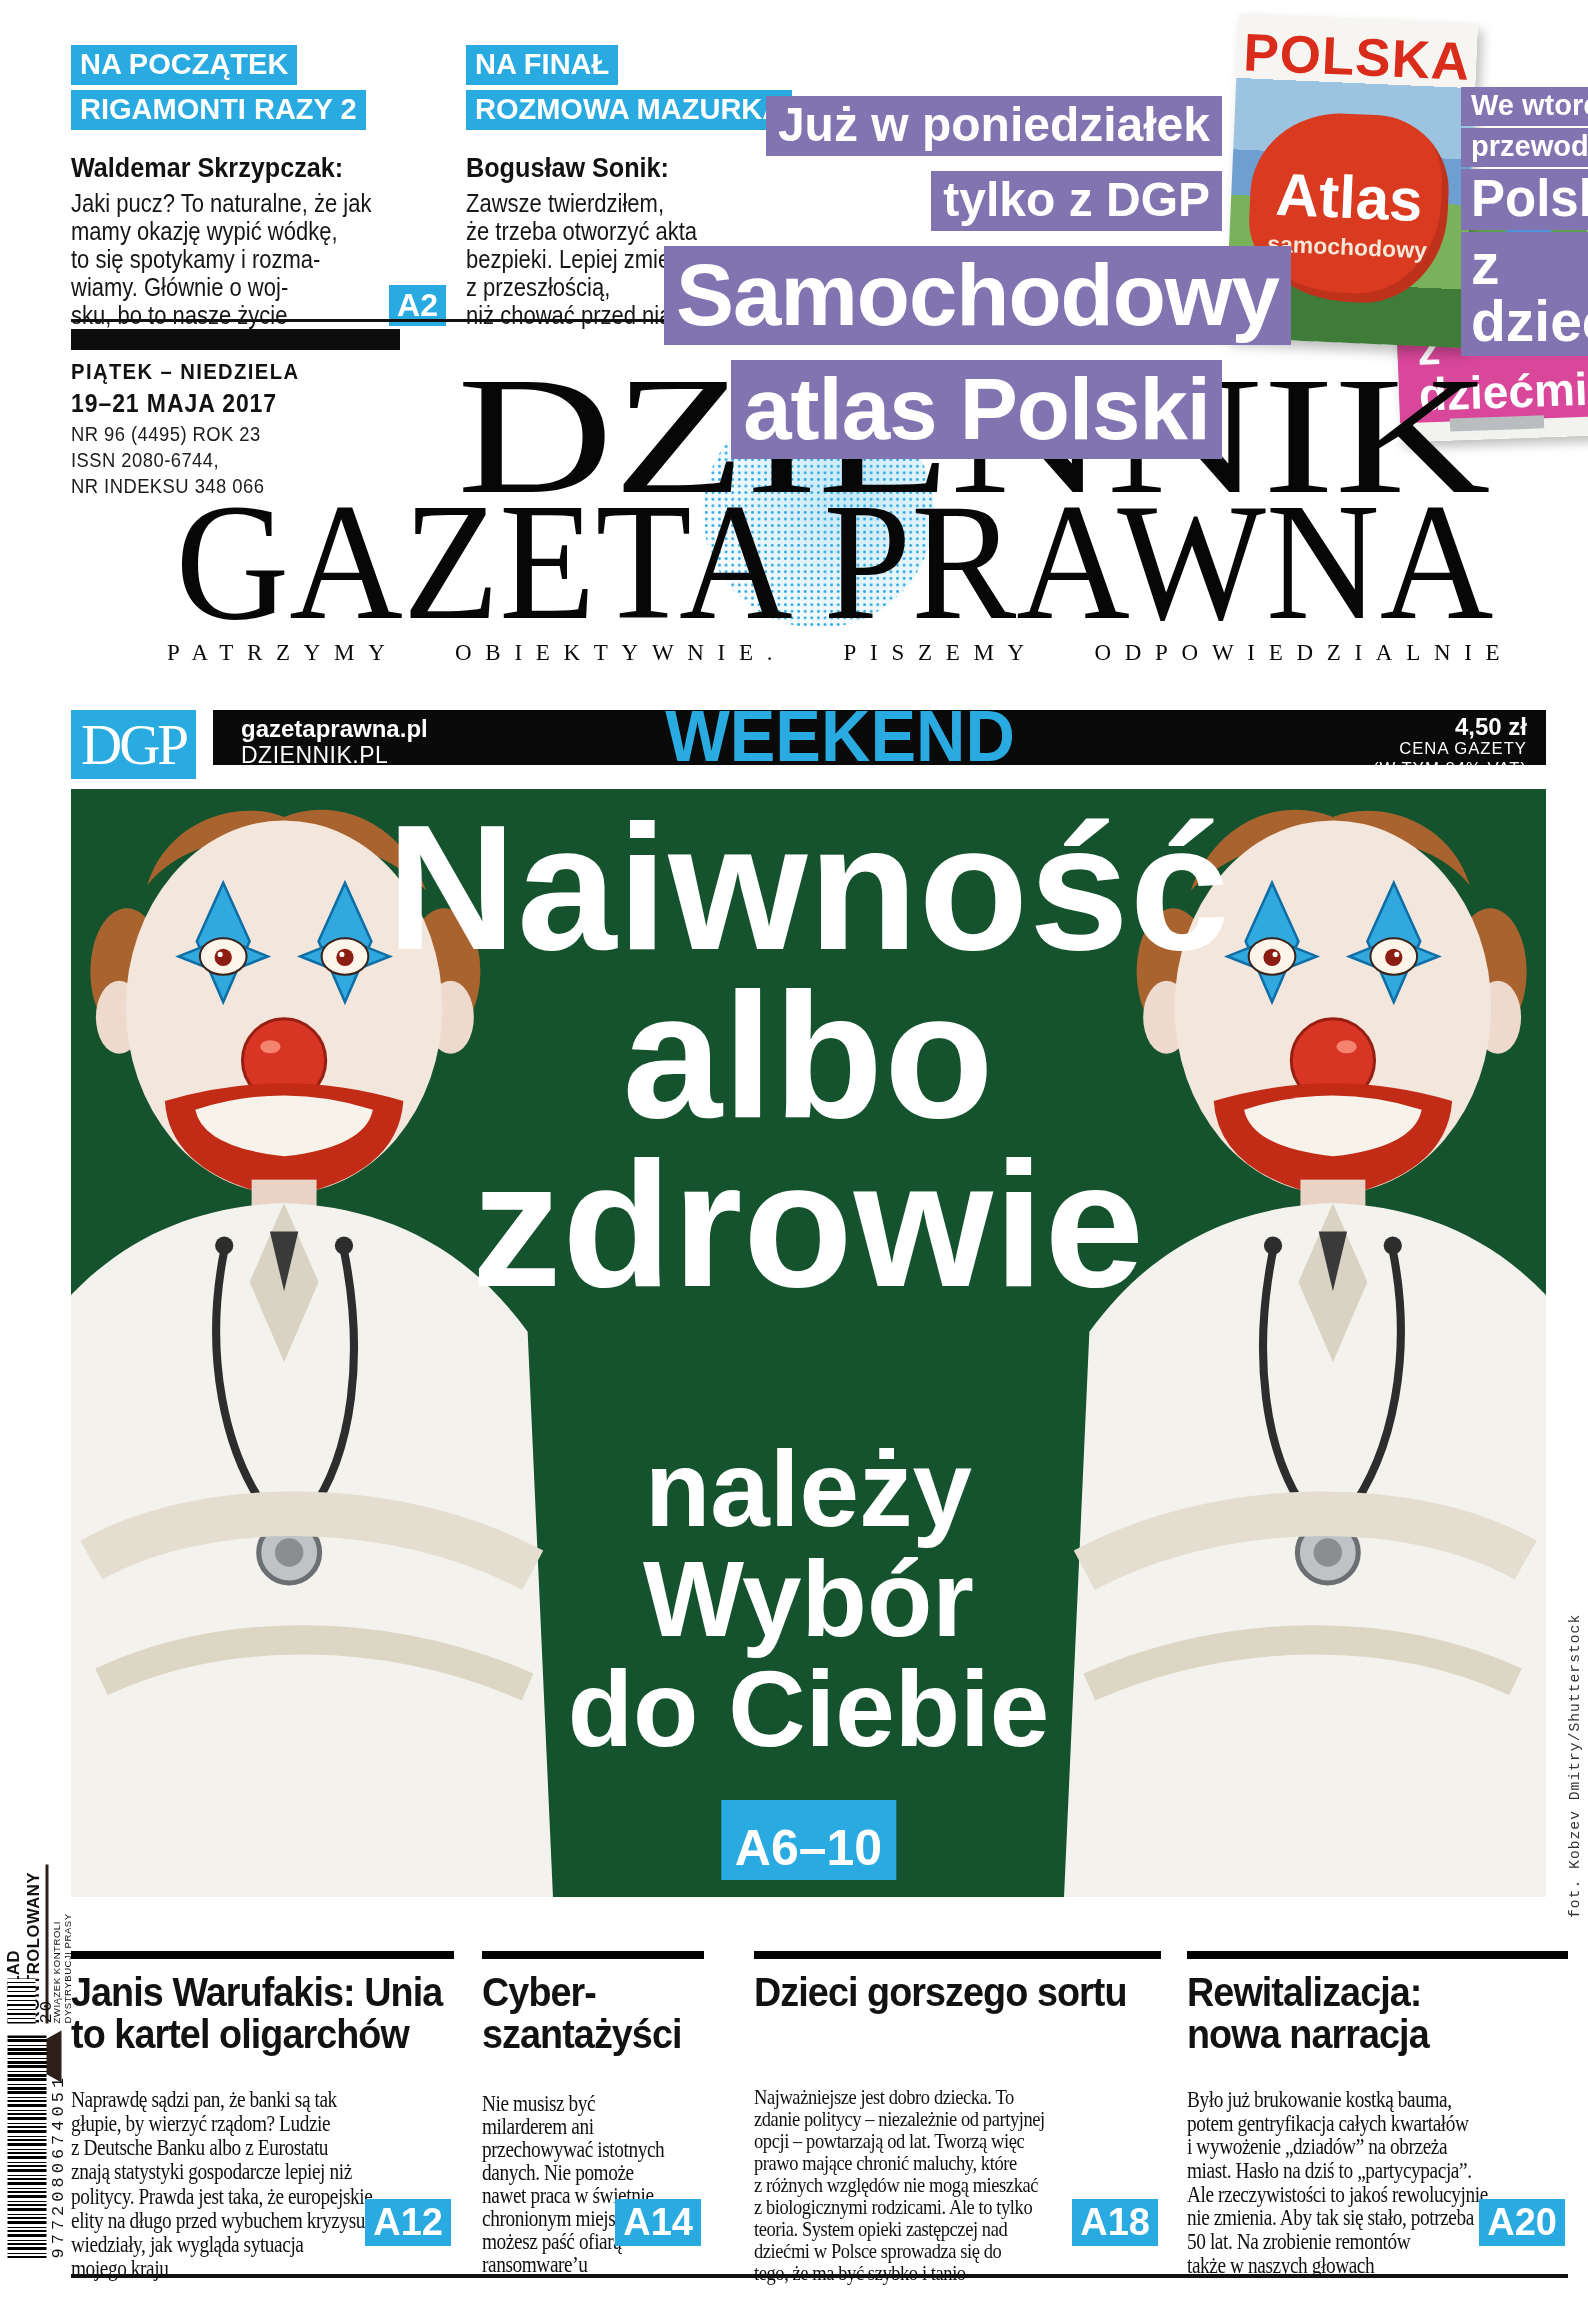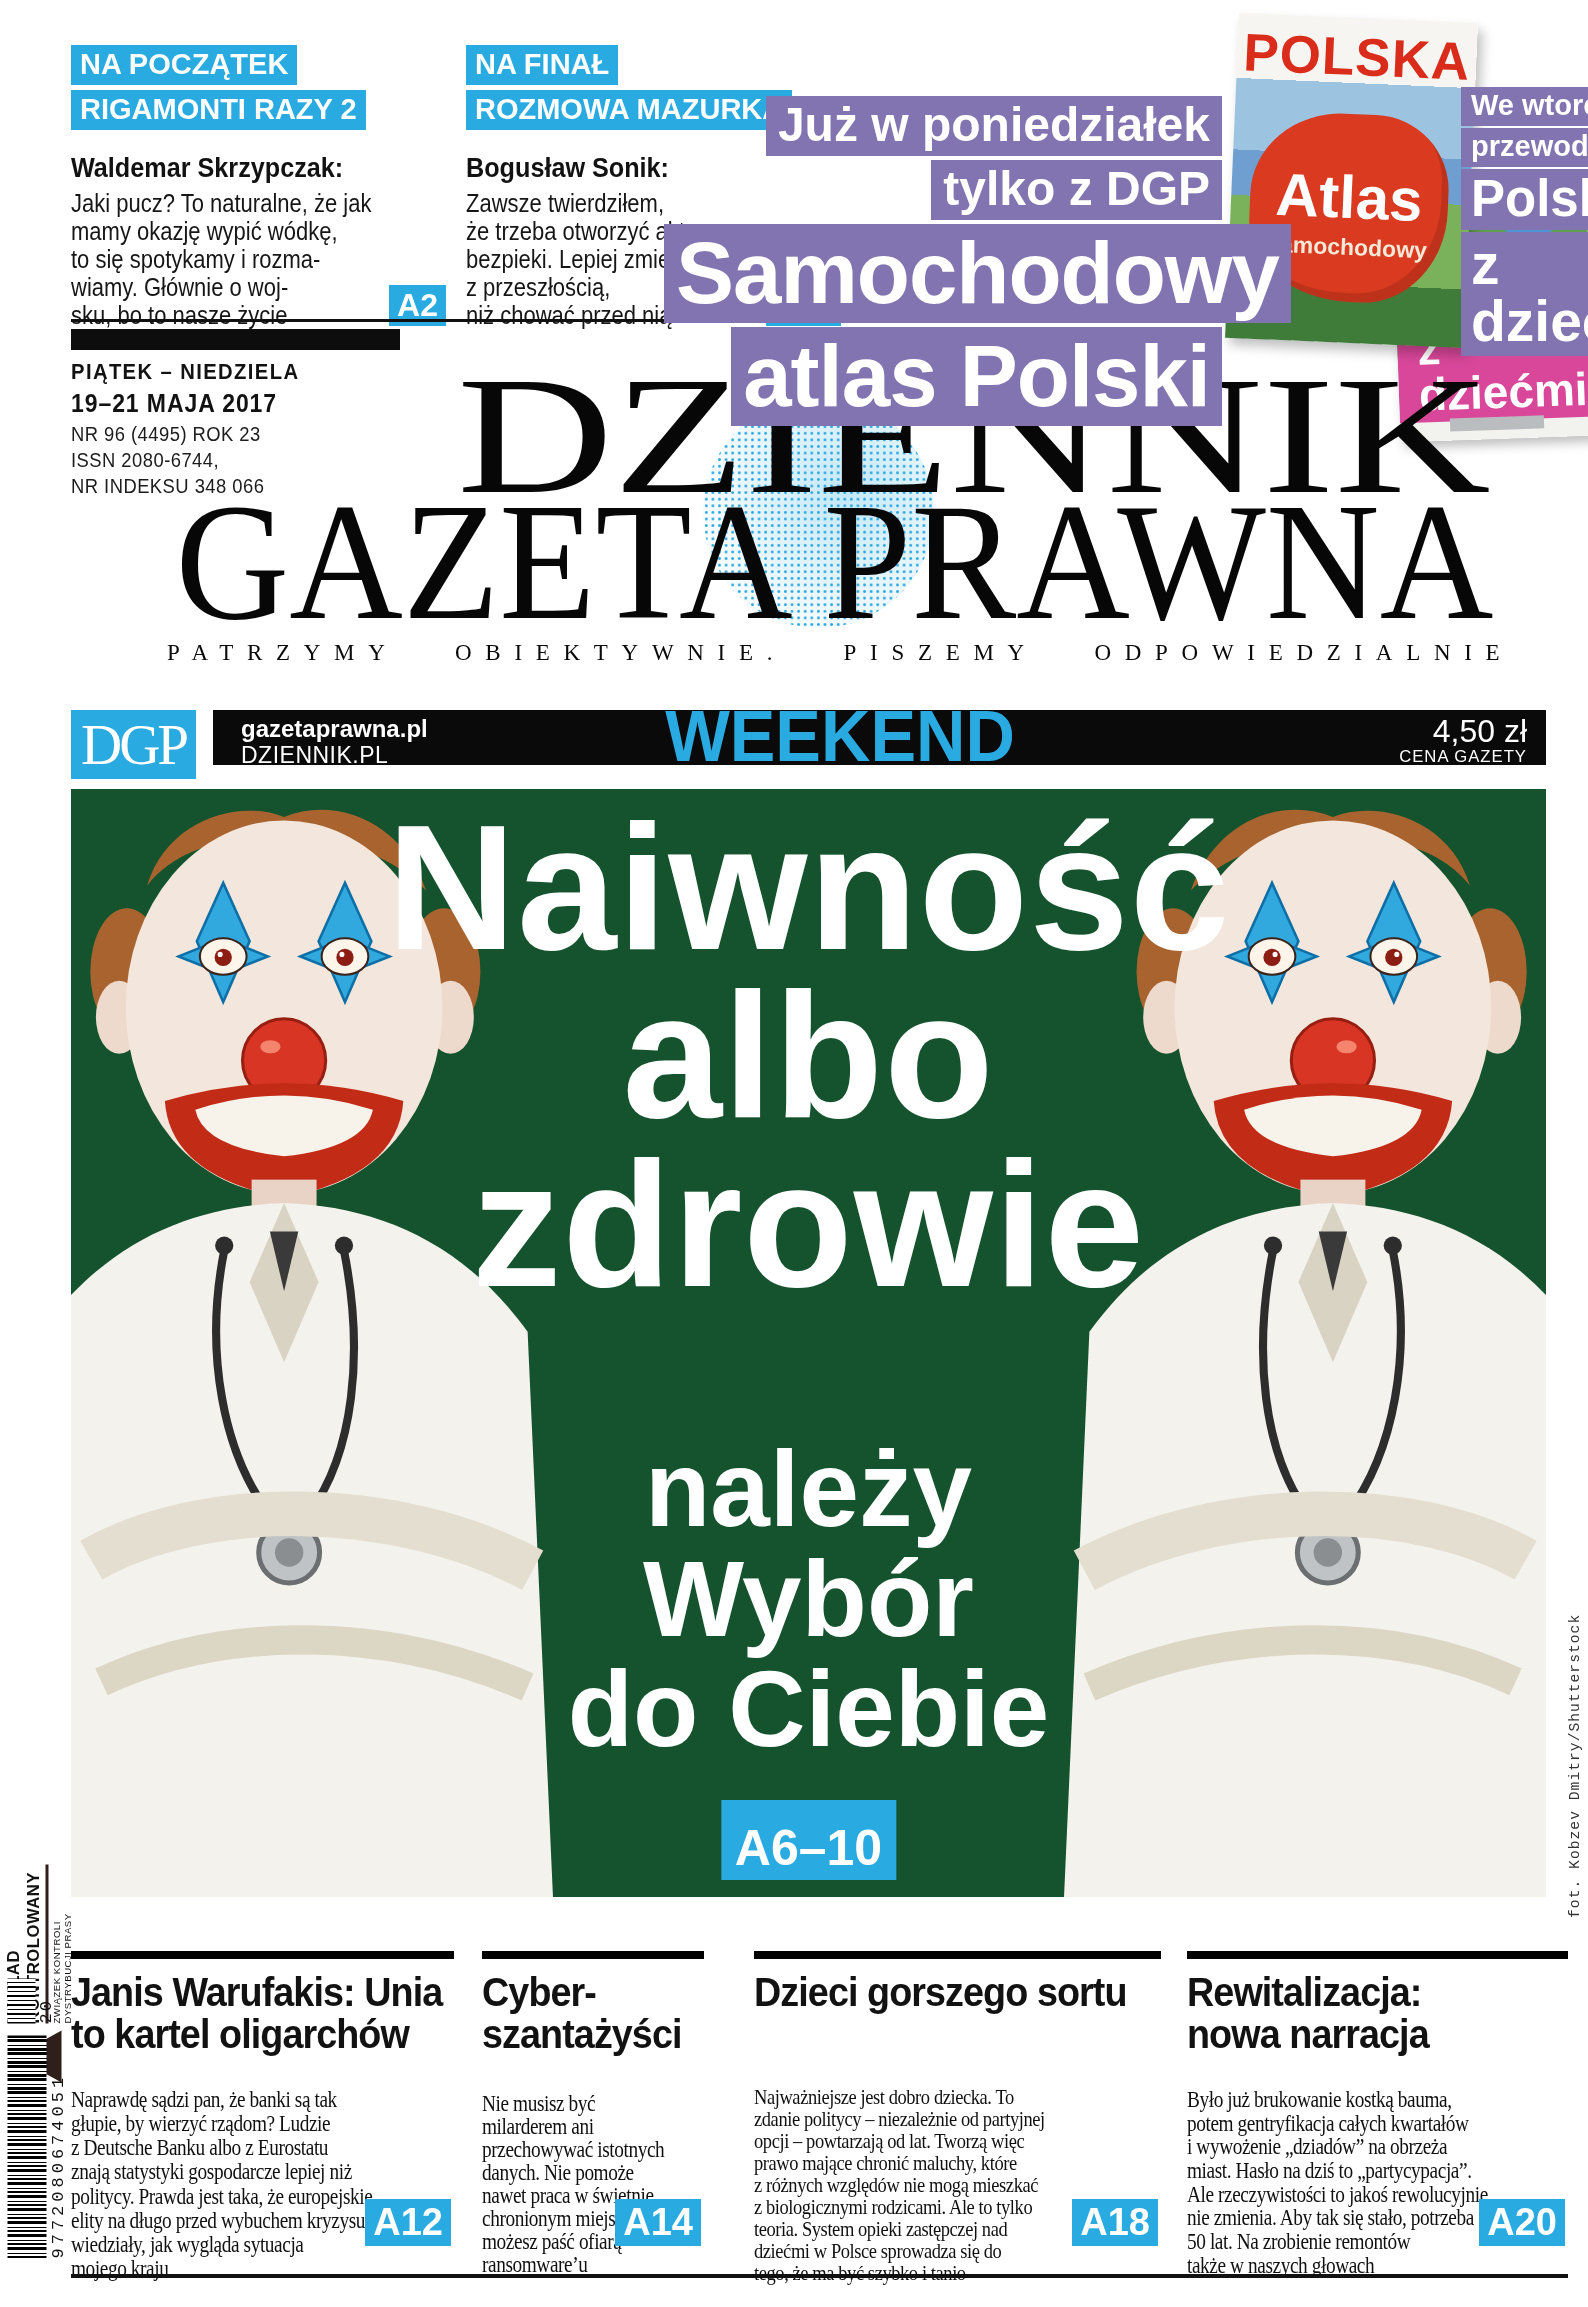--- a/index.html
+++ b/index.html
@@ -16,21 +16,21 @@
   .teaser-body{font-size:25px;line-height:1.12;white-space:pre-line;color:#161616;
                transform:scaleX(.88);transform-origin:0 0;width:114%;}
   .page-badge{display:inline-block;background:#29abe2;color:#fff;font-weight:bold;
               font-size:32px;line-height:1;padding:4px 8px 5px;}
   .teaser .page-badge{position:absolute;right:0;bottom:-3px;}
   .t1{height:278px;} .t2{height:278px;}
 
   
   .promo-main{position:absolute;top:96px;right:366px;width:558px;text-align:right;z-index:3;}
   .promo-line{display:inline-block;background:#8273b1;color:#fff;font-weight:bold;
-              line-height:1;padding:5px 12px 7px;margin-bottom:4px;}
+              line-height:1;padding:5px 12px 7px;margin-bottom:15px;}
   .promo-small{font-size:48px;}
   .promo-big{font-size:87px;letter-spacing:-1px;}
   .side-promo{position:absolute;left:1461px;top:87px;z-index:4;}
   .side-line{display:block;width:fit-content;background:#8273b1;color:#fff;font-weight:bold;
              line-height:1;padding:4px 10px 6px;margin-bottom:2px;}
   .side-s{font-size:29px;} .side-m{font-size:51px;} .side-l{font-size:57px;}
 
   
   .atlas-cover{position:absolute;left:1232px;top:18px;width:239px;height:325px;
                transform:rotate(2.5deg);background:linear-gradient(180deg,#f6f5f1 0 20%,#9cc4e0 20% 42%,#6f9fd0 42% 56%,#79b25a 56% 82%,#3f7c3a 82% 100%);
@@ -77,21 +77,21 @@
   .dgp-square{position:absolute;left:71px;top:710px;width:125px;height:69px;background:#29abe2;
               display:flex;align-items:center;justify-content:center;color:#fff;
               font-family:"Liberation Serif",serif;font-size:57px;letter-spacing:-3px;}
   .weekend-bar{position:absolute;left:213px;top:710px;width:1333px;height:55px;background:#0a0a0a;}
   .bar-left{position:absolute;left:28px;top:6px;color:#fff;}
   .bar-site1{font-weight:bold;font-size:24px;line-height:1.05;}
   .bar-site2,.bar-site3{font-size:23px;line-height:1.22;letter-spacing:0.5px;}
   .bar-center{position:absolute;left:47%;top:50%;transform:translate(-50%,-53%) scaleX(.95);
               color:#29abe2;font-weight:bold;font-size:72px;letter-spacing:0;}
   .bar-right{position:absolute;right:19px;top:5px;text-align:right;color:#fff;}
-  .bar-price{font-weight:normal;font-size:32px;line-height:1.0;}
+  .bar-price{font-weight:bold;font-size:24px;line-height:1.0;}
   .bar-note{font-size:16.7px;line-height:1.2;letter-spacing:1px;}
 
   
   .hero{position:absolute;left:71px;top:789px;width:1475px;height:1108px;background:#14532d;overflow:hidden;}
   .clown{position:absolute;top:0;width:482px;height:1108px;}
   .clown.left{left:0;} .clown.right{right:0;transform:scaleX(-1);}
   .hero-head{position:absolute;top:14px;left:0;width:100%;text-align:center;color:#fff;
              font-weight:bold;font-size:179px;line-height:.94;letter-spacing:1px;z-index:5;}
   .hero-head span{display:block;}
   .hero-sub{position:absolute;top:645px;left:0;width:100%;text-align:center;color:#fff;

